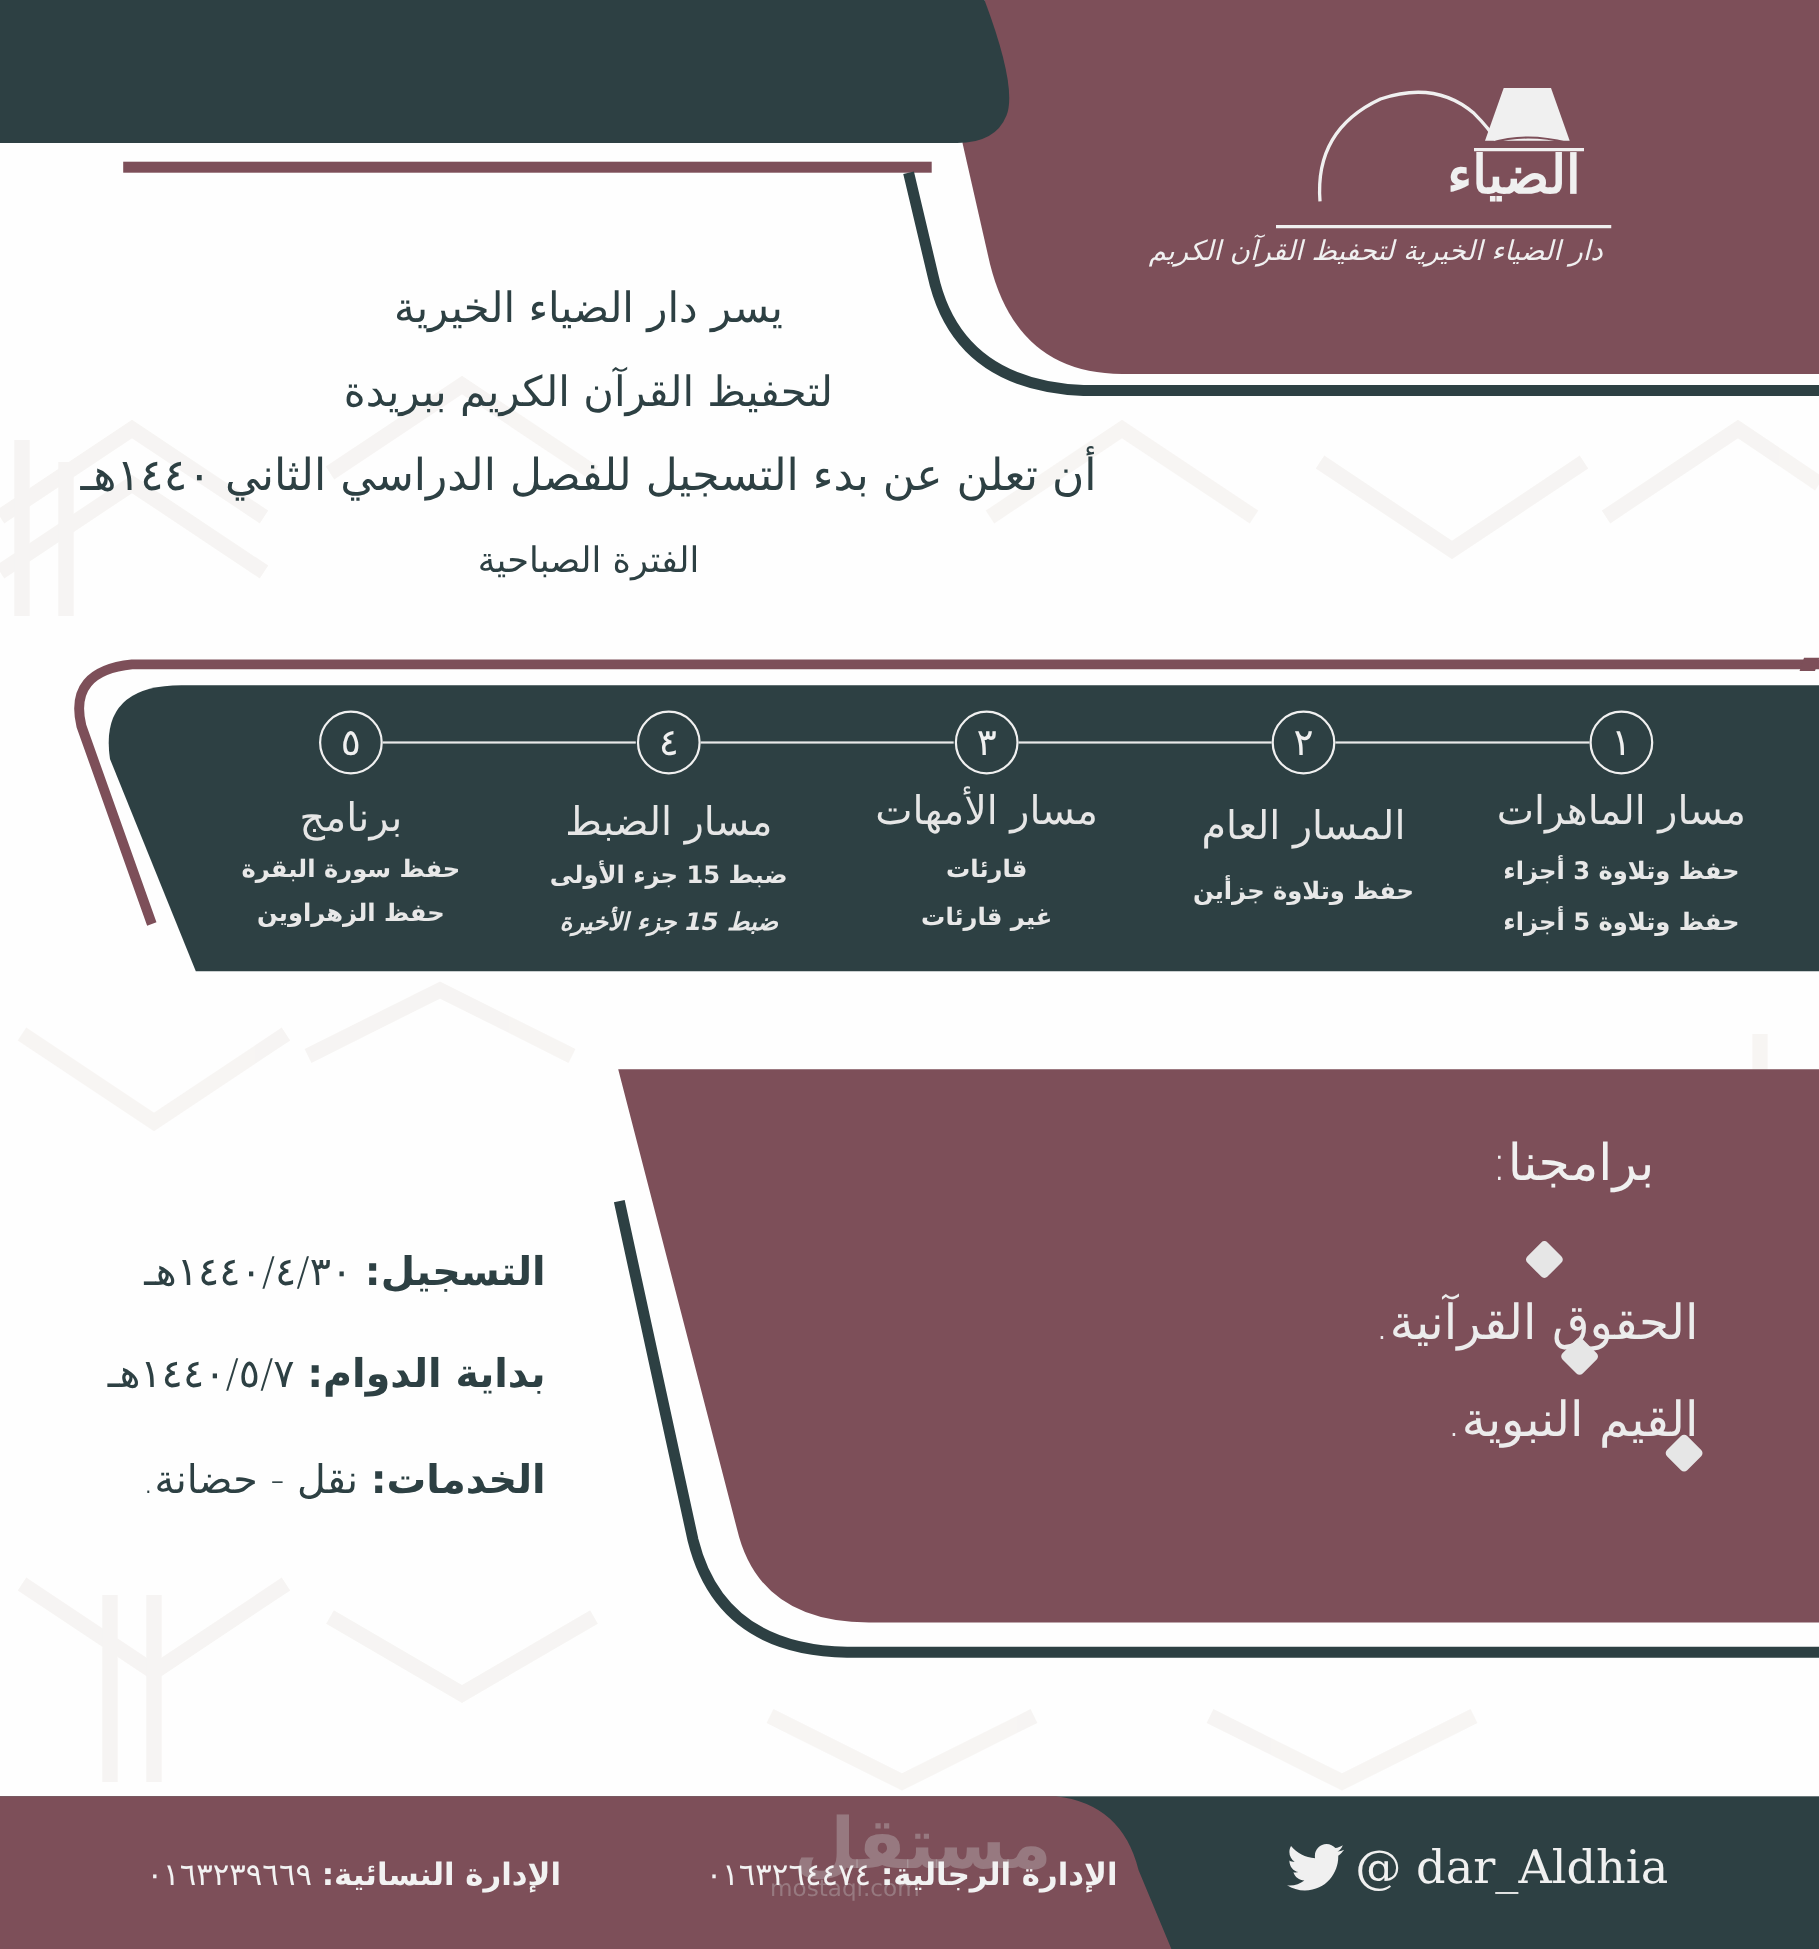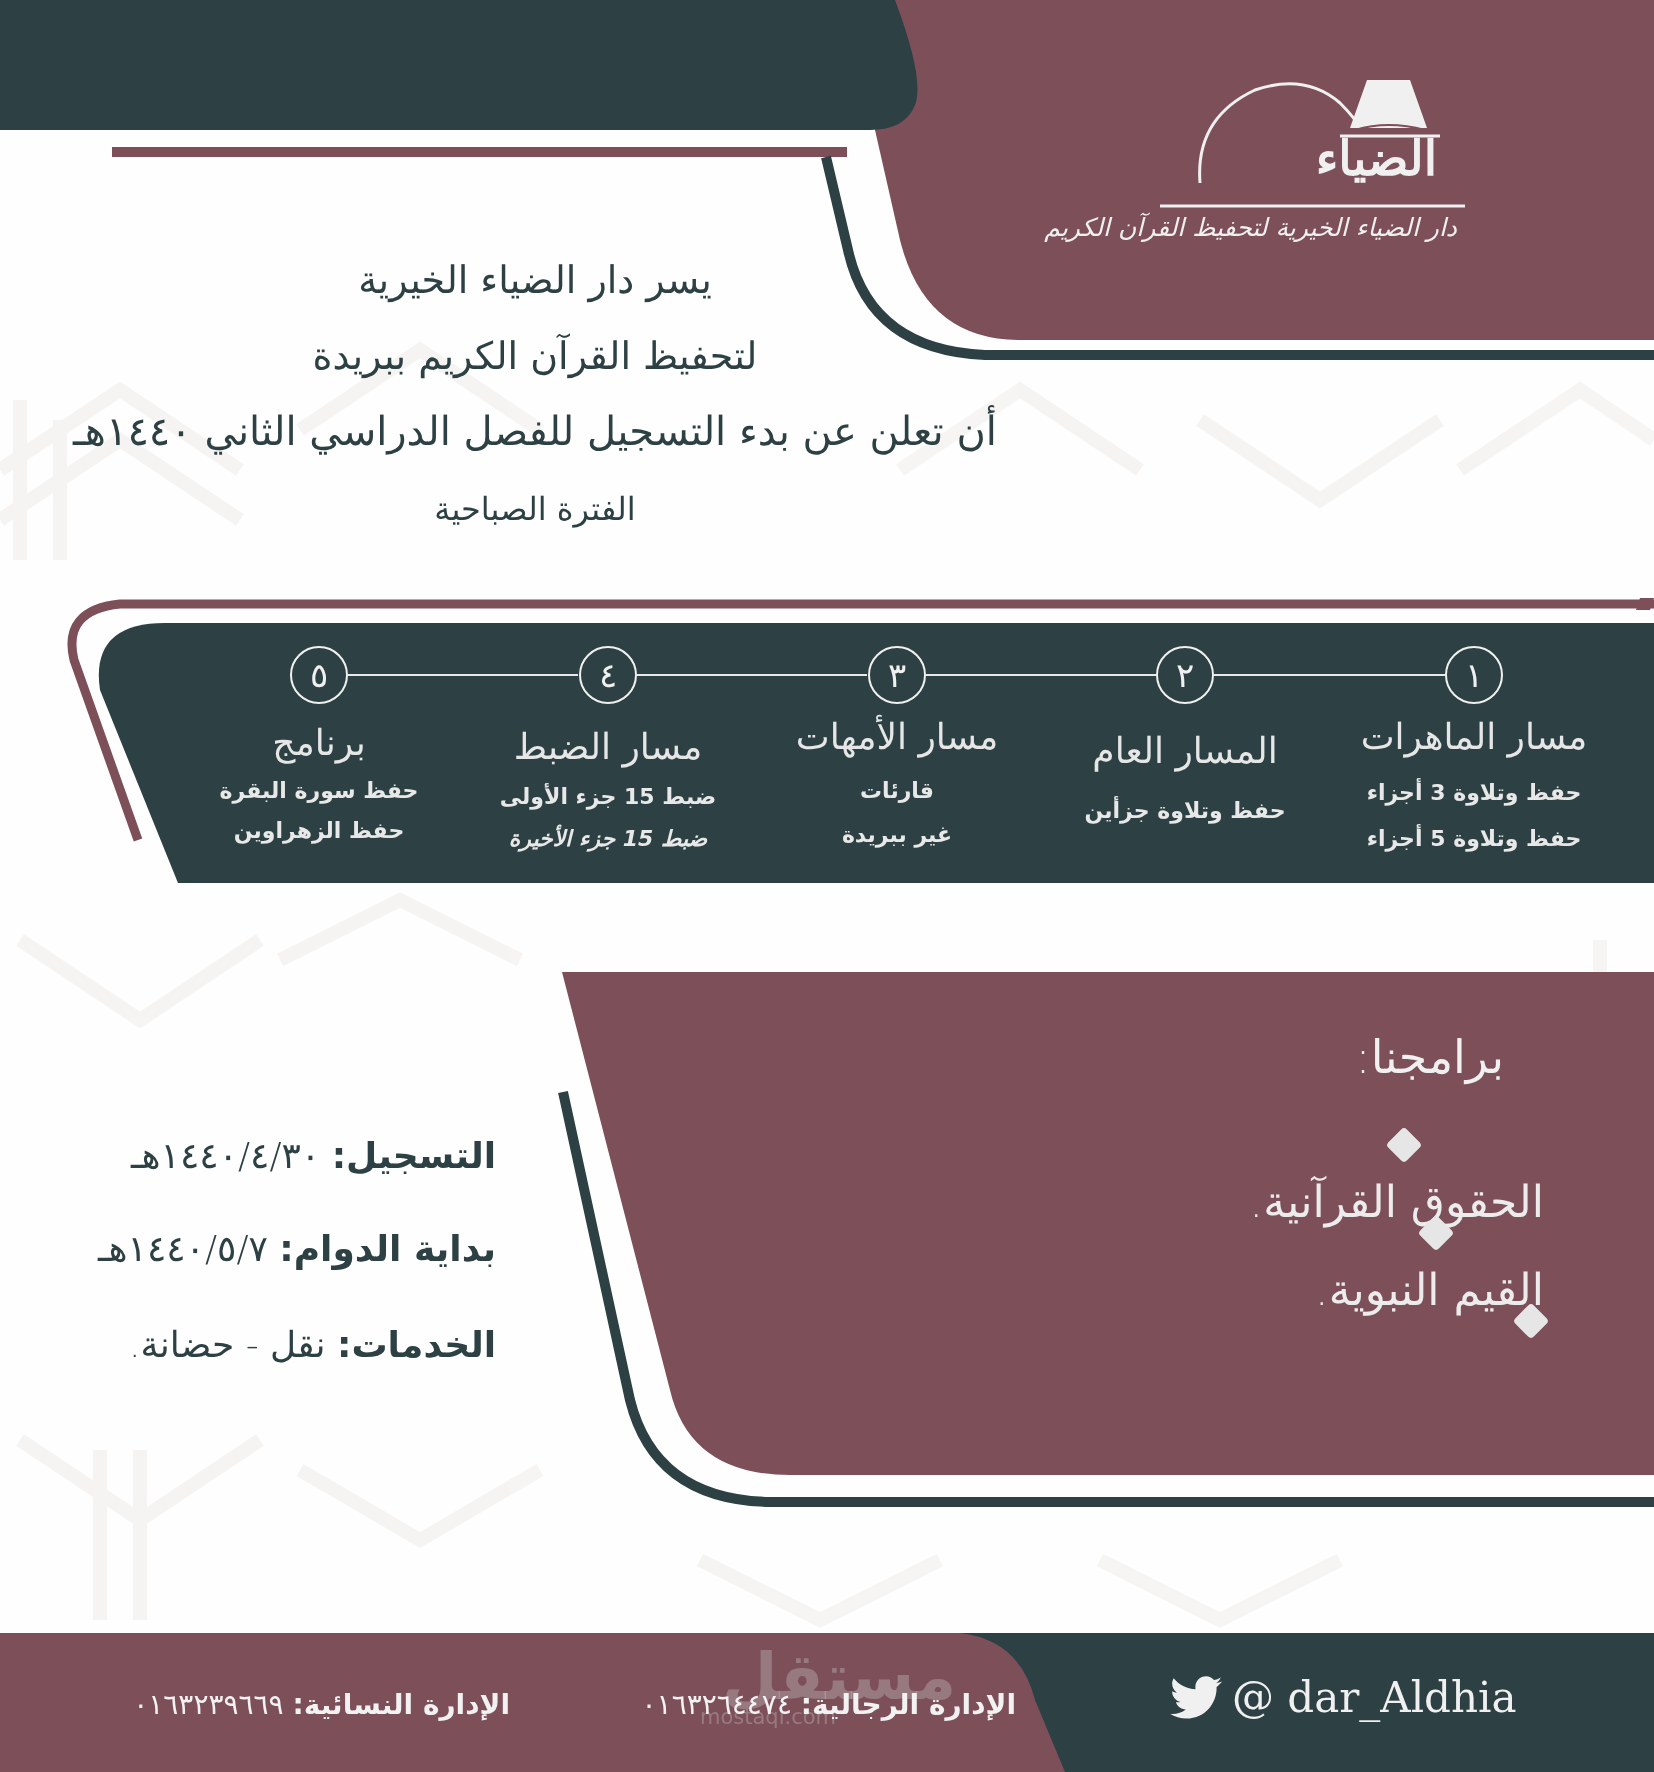--- a/index.html
+++ b/index.html
@@ -110,21 +110,21 @@
 </div>
 <div class="track" style="left:1050px;top:646px;">
   <div class="num">٢</div>
   <div class="ttl" style="top:84px;">المسار العام</div>
   <div class="sub" style="top:152px;">حفظ وتلاوة جزأين</div>
 </div>
 <div class="track" style="left:762px;top:646px;">
   <div class="num">٣</div>
   <div class="ttl" style="top:70px;">مسار الأمهات</div>
   <div class="sub" style="top:132px;">قارئات</div>
-  <div class="sub" style="top:176px;">غير ببريدة</div>
+  <div class="sub" style="top:176px;">غير قارئات</div>
 </div>
 <div class="track" style="left:473px;top:646px;">
   <div class="num">٤</div>
   <div class="ttl" style="top:80px;">مسار الضبط</div>
   <div class="sub" style="top:138px;">ضبط 15 جزء الأولى</div>
   <div class="sub" style="top:180px;font-style:italic;">ضبط 15 جزء الأخيرة</div>
 </div>
 <div class="track" style="left:184px;top:646px;">
   <div class="num">٥</div>
   <div class="ttl" style="top:76px;">برنامج</div>

